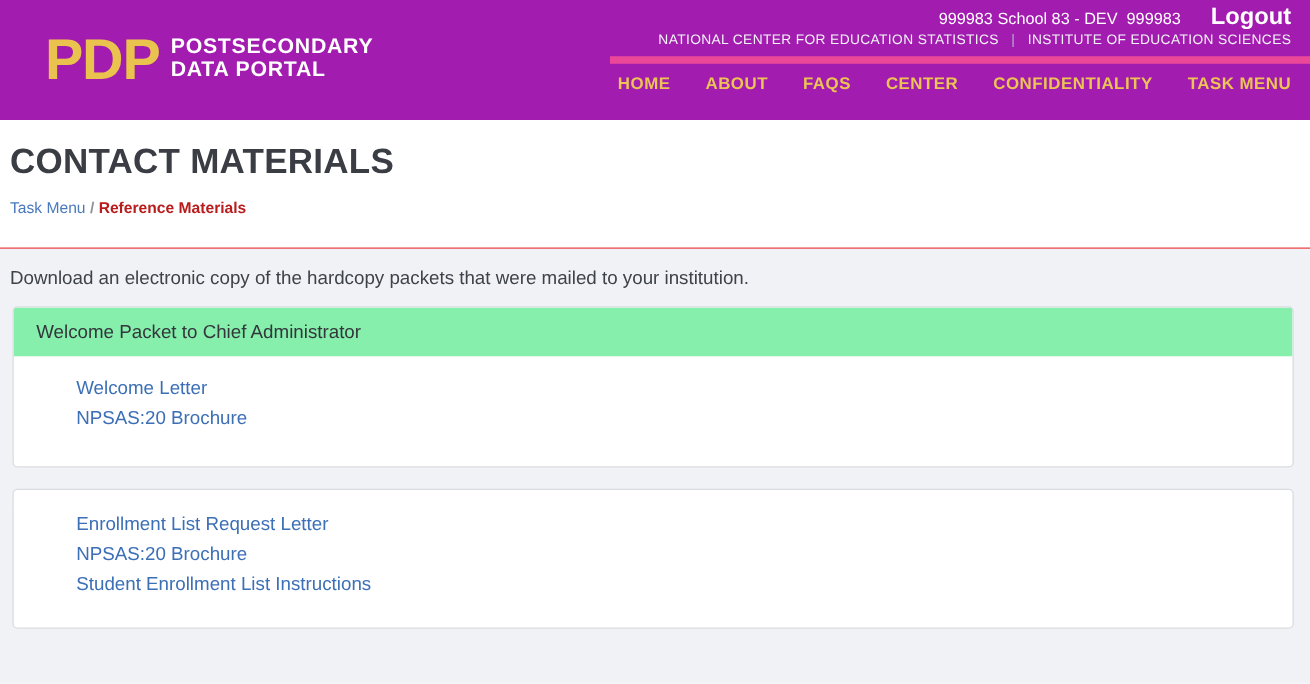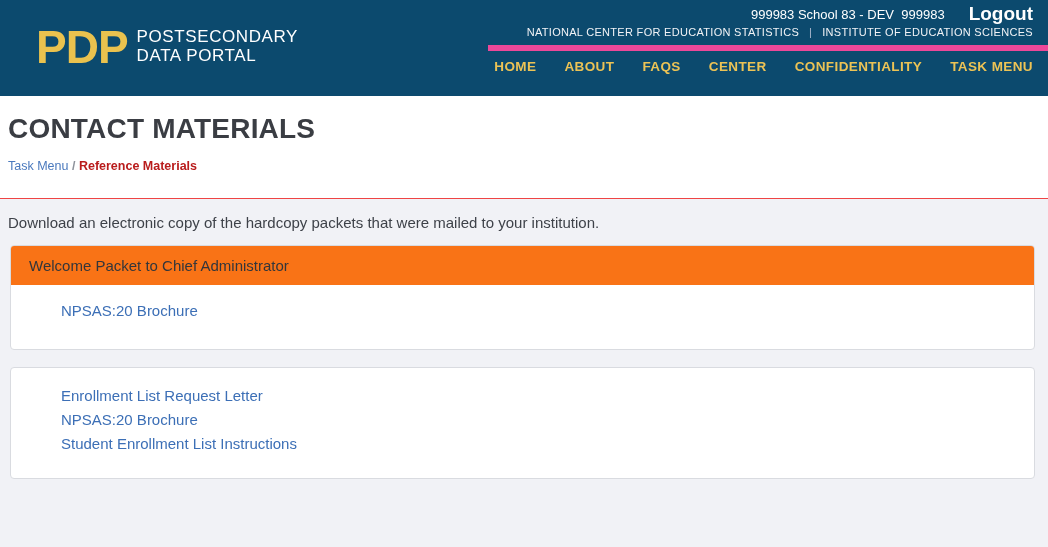--- a/index.html
+++ b/index.html
@@ -1,28 +1,28 @@
 <!DOCTYPE html>
 <html><head>
 <meta charset="utf-8">
 <style>
   * { margin:0; padding:0; box-sizing:border-box; }
   html,body { width:1048px; height:547px; overflow:hidden; }
   body { font-family:"Liberation Sans", sans-serif; background:#ffffff; }
 
   
-  .header { position:relative; width:1048px; height:96px; background:#0c4a6e; }
+  .header { position:relative; width:1048px; height:96px; background:#a21caf; }
 
   .topbar { position:absolute; top:3px; right:15px; display:flex; align-items:center; gap:24px; }
   .school-info { color:#ffffff; font-size:13px; white-space:pre; }
   .logout-link { color:#ffffff; font-size:19px; font-weight:bold; text-decoration:none; cursor:pointer; }
 
   .logo { position:absolute; left:36px; top:27px; display:flex; align-items:flex-start; }
   .logo-acronym { color:#eac24e; font-size:46px; font-weight:bold; letter-spacing:-1px; line-height:40px; }
-  .logo-name { margin-left:9px; color:#ffffff; font-size:17px; font-weight:normal; letter-spacing:0.6px; line-height:19px; }
+  .logo-name { margin-left:9px; color:#ffffff; font-size:17px; font-weight:bold; letter-spacing:0.6px; line-height:19px; }
 
   .nav-block { position:absolute; top:26px; right:0; width:560px; }
   .agency-bar { display:flex; justify-content:flex-end; align-items:center; gap:10px;
                 padding:0 15px 7px 0; border-bottom:6px solid #ec4899;
                 color:#f2f3f6; font-size:11px; letter-spacing:0.3px; }
   .agency-sep { color:#aebbd0; }
   .nav-row { display:flex; justify-content:flex-end; gap:28px; padding:8px 15px 0 0; }
   .nav-item { color:#ecc355; font-size:13.5px; font-weight:bold; letter-spacing:0.4px;
               text-decoration:none; cursor:pointer; }
 
@@ -35,21 +35,21 @@
   .crumb-current { color:#b91c1c; font-weight:bold; }
 
   
   .content { background:#f1f2f6; border-top:1px solid #ef4444; height:349px;
              padding:0 13px 0 10px; }
   .intro { color:#3e4249; font-size:15px; line-height:20px; padding:14px 0 12px 0;
            margin-left:-2px; }
 
   .card { background:#ffffff; border:1px solid #d9dbe0; border-radius:4px; overflow:hidden; }
   .card + .card { margin-top:17px; }
-  .card-header { background:#f97316; padding:10px 18px; color:#33363b; font-size:15px; line-height:19px; }
+  .card-header { background:#86efac; padding:10px 18px; color:#33363b; font-size:15px; line-height:19px; }
   .card-body { padding:14px 18px 26px 50px; }
   .card-body.triple { padding:16px 18px 22px 50px; }
   .doc-link { display:block; color:#3c6fb6; font-size:15px; line-height:24px;
               text-decoration:none; cursor:pointer; }
 </style>
 </head>
 <body>
 
 <div class="header">
   <div class="topbar">
@@ -90,20 +90,21 @@
     <span class="crumb-current">Reference Materials</span>
   </div>
 </div>
 
 <div class="content">
   <p class="intro">Download an electronic copy of the hardcopy packets that were mailed to your institution.</p>
 
   <div class="card">
     <div class="card-header">Welcome Packet to Chief Administrator</div>
     <div class="card-body">
+      <a class="doc-link">Welcome Letter</a>
       <a class="doc-link">NPSAS:20 Brochure</a>
     </div>
   </div>
 
   <div class="card">
     <div class="card-body triple">
       <a class="doc-link">Enrollment List Request Letter</a>
       <a class="doc-link">NPSAS:20 Brochure</a>
       <a class="doc-link">Student Enrollment List Instructions</a>
     </div>

